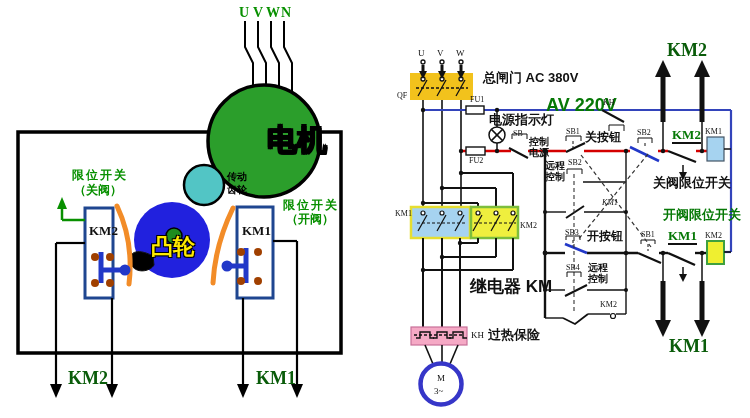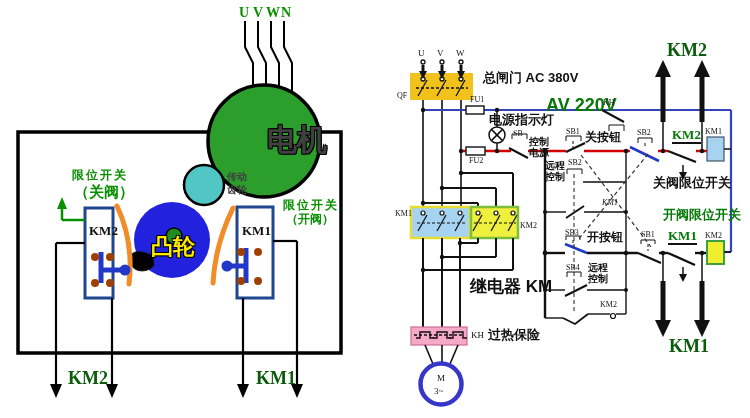--- a/index.html
+++ b/index.html
@@ -5,21 +5,21 @@
   html,body{margin:0;padding:0;background:#fff;}
   #stage{position:relative;width:750px;height:418px;background:#fff;overflow:hidden;
          font-family:"Liberation Sans",sans-serif;}
   #wires{position:absolute;left:0;top:0;}
   .lbl{position:absolute;white-space:nowrap;line-height:1;color:#111;}
   .ser{font-family:"Liberation Serif",serif;}
   .b{font-weight:bold;}
   .grn{color:#089000;}
   .dgrn{color:#0A5C0A;}
   .mgrn{color:#067806;}
-  .yel{color:#404040;padding-left:34px;}
+  .yel{color:#000000;padding-left:34px;}
   .sm{font-size:8px;}
   .it{font-style:italic;}
   .outl{text-shadow:1px 1px 0 #000, -1px 1px 0 #000, 1px -1px 0 #000, -1px -1px 0 #000;}
   .und{border-bottom:2px solid #111;padding-bottom:1px;}
 </style>
 </head>
 <body>
 
 <div id="stage">
 
@@ -351,21 +351,21 @@
 
   <span class="lbl ser b grn" style="left:239px;top:6px;font-size:14px;">U</span>
   <span class="lbl ser b grn" style="left:253px;top:6px;font-size:14px;">V</span>
   <span class="lbl ser b grn" style="left:266px;top:6px;font-size:14px;">W</span>
   <span class="lbl ser b grn" style="left:281px;top:6px;font-size:14px;">N</span>
   <span class="lbl b yel outl" style="left:233px;top:125px;font-size:30px;">电机</span>
   <span class="lbl b yel" style="left:193px;top:172px;font-size:10px;">传动</span>
   <span class="lbl b yel" style="left:193px;top:185px;font-size:10px;">齿轮</span>
   <span class="lbl b outl" style="left:151px;top:236px;font-size:22px;color:#FFEA00;">凸轮</span>
   <span class="lbl b grn" style="left:72px;top:169px;font-size:12px;letter-spacing:2px;">限位开关</span>
-  <span class="lbl b grn" style="left:74px;top:184px;font-size:15px;">（关阀）</span>
+  <span class="lbl b grn" style="left:74px;top:184px;font-size:12px;">（关阀）</span>
   <span class="lbl b grn" style="left:283px;top:199px;font-size:12px;letter-spacing:2px;">限位开关</span>
   <span class="lbl b grn" style="left:286px;top:213px;font-size:12px;">（开阀）</span>
   <span class="lbl ser b" style="left:89px;top:224px;font-size:13px;">KM2</span>
   <span class="lbl ser b" style="left:242px;top:224px;font-size:13px;">KM1</span>
   <span class="lbl ser b dgrn" style="left:68px;top:369px;font-size:18px;">KM2</span>
   <span class="lbl ser b dgrn" style="left:256px;top:369px;font-size:18px;">KM1</span>
 
   <span class="lbl ser" style="left:418px;top:49px;font-size:9px;">U</span>
   <span class="lbl ser" style="left:437px;top:49px;font-size:9px;">V</span>
   <span class="lbl ser" style="left:456px;top:49px;font-size:9px;">W</span>
@@ -384,21 +384,21 @@
   <span class="lbl b" style="left:585px;top:131px;font-size:12px;">关按钮</span>
   <span class="lbl ser sm" style="left:637px;top:129px;">SB2</span>
   <span class="lbl ser b mgrn und" style="left:672px;top:128px;font-size:13px;">KM2</span>
   <span class="lbl ser sm" style="left:705px;top:128px;">KM1</span>
   <span class="lbl b" style="left:653px;top:176px;font-size:13px;">关阀限位开关</span>
   <span class="lbl b" style="left:545px;top:161px;font-size:10px;">远程</span>
   <span class="lbl b" style="left:545px;top:172px;font-size:10px;">控制</span>
   <span class="lbl ser sm" style="left:568px;top:159px;">SB2</span>
   <span class="lbl ser sm it" style="left:602px;top:199px;">KM1</span>
   <span class="lbl ser sm" style="left:565px;top:229px;">SB3</span>
-  <span class="lbl b" style="left:587px;top:231px;font-size:12px;">开按钮</span>
+  <span class="lbl b" style="left:587px;top:231px;font-size:12px;font-family:Liberation Mono, monospace;">开按钮</span>
   <span class="lbl ser sm" style="left:641px;top:231px;">SB1</span>
   <span class="lbl ser b mgrn und" style="left:668px;top:229px;font-size:13px;">KM1</span>
   <span class="lbl ser sm" style="left:705px;top:232px;">KM2</span>
   <span class="lbl b mgrn" style="left:651px;top:208px;font-size:13px;margin-left:12px;">开阀限位开关</span>
   <span class="lbl ser sm" style="left:566px;top:264px;">SB4</span>
   <span class="lbl b" style="left:588px;top:263px;font-size:10px;">远程</span>
   <span class="lbl b" style="left:588px;top:274px;font-size:10px;">控制</span>
   <span class="lbl ser sm" style="left:600px;top:301px;">KM2</span>
   <span class="lbl ser b dgrn" style="left:669px;top:337px;font-size:18px;">KM1</span>
   <span class="lbl ser sm" style="left:395px;top:210px;">KM1</span>

